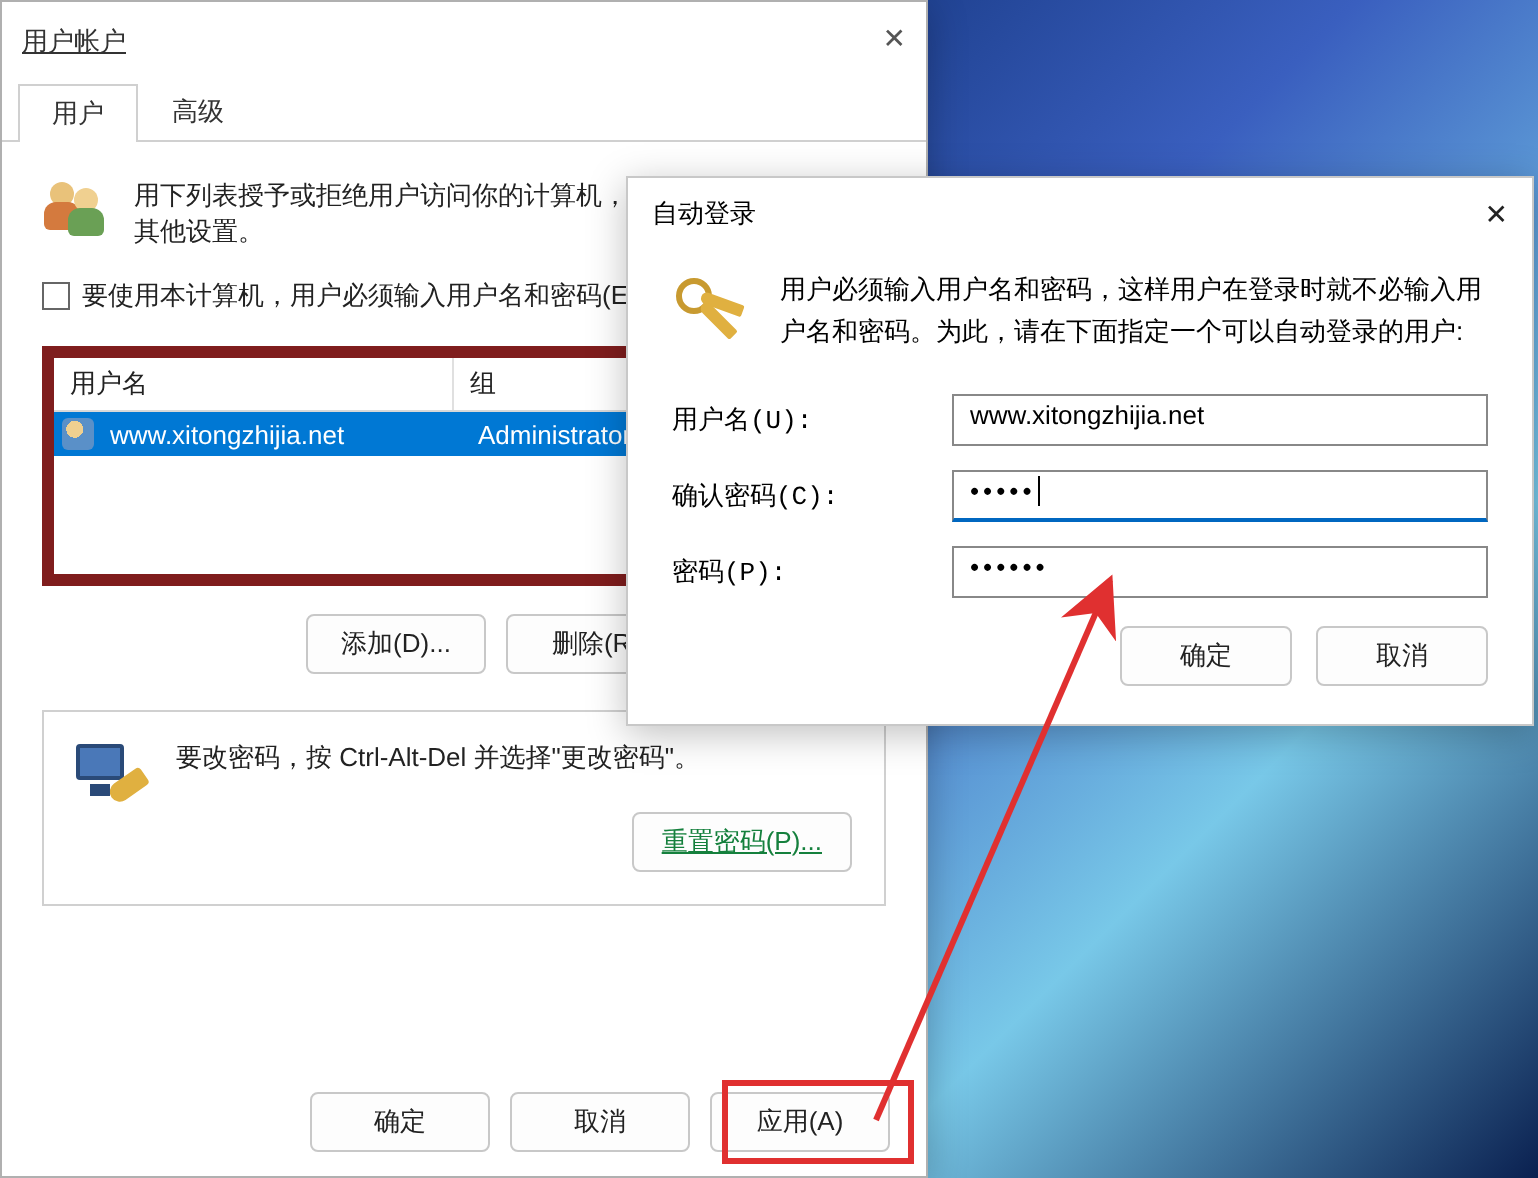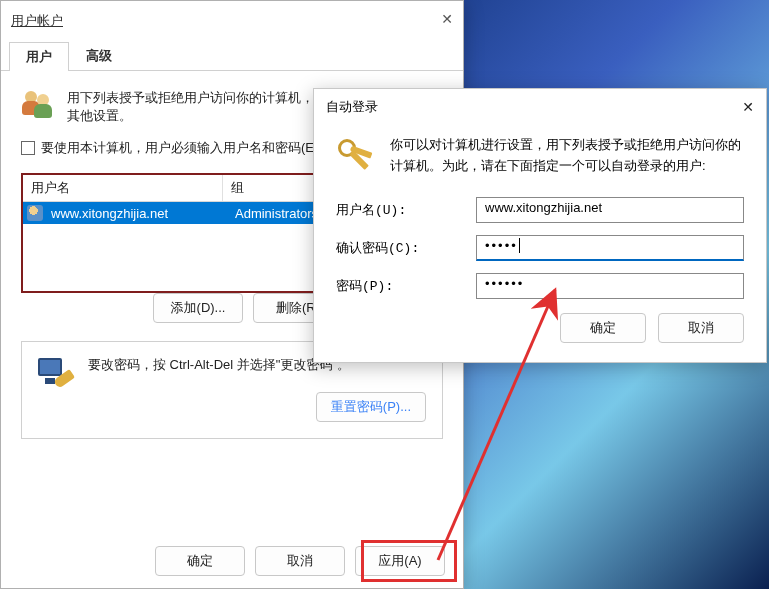--- a/index.html
+++ b/index.html
@@ -15,21 +15,21 @@
       box-shadow: 0 4px 18px rgba(0,0,0,.25);
     }
 
     .win-useracct { left: 0; top: 0; width: 464px; height: 589px; }
     .win-useracct .titlebar {
       height: 40px; display: flex; align-items: center; padding: 0 10px;
       font-size: 13px; color: #333; position: relative; text-decoration: underline;
     }
     .win-useracct .close-x { position: absolute; right: 10px; top: 10px; font-size: 14px; color: #555; }
 
-    .tabs { display: flex; align-items: flex-end; padding: 0 8px; border-bottom: 1px solid #d0d0d0; height: 30px; font-weight: bold; }
+    .tabs { display: flex; align-items: flex-end; padding: 0 8px; border-bottom: 1px solid #d0d0d0; height: 30px; }
     .tab {
       padding: 5px 16px 5px; font-size: 13px; color: #333; cursor: pointer;
       border: 1px solid transparent; border-bottom: none;
     }
     .tab.active { border-color: #d0d0d0; background: #fff; position: relative; top: 1px; }
 
     .body-pad { padding: 18px 20px 10px; font-size: 13px; color: #222; }
 
     .intro { display: flex; gap: 12px; margin-bottom: 14px; }
     .users-icon {
@@ -41,39 +41,39 @@
     .users-icon .b1 { background:#d47a3e; left:1px; top:12px; }
     .users-icon .h2 { background:#f0d090; left:16px; top:5px; }
     .users-icon .b2 { background:#6aa055; left:13px; top:15px; }
 
     .chk-row { display: flex; align-items: center; gap: 6px; margin-bottom: 16px; }
     .chk { width: 14px; height: 14px; border: 1px solid #666; }
 
     .label-local { margin-bottom: 6px; }
 
     .grid {
-      border: 2px solid #7f1d1d; height: 120px; display: flex; flex-direction: column;
-      background: #fff; 
+      border: 6px solid #7f1d1d; height: 120px; display: flex; flex-direction: column;
+      background: #fff; margin-bottom: 14px;
     }
     .grid-head { display: flex; background: #fff; border-bottom: 1px solid #d8d8d8; }
     .grid-head .col { padding: 4px 8px; font-size: 13px; border-right: 1px solid #e0e0e0; }
     .col-name { width: 200px; }
     .col-group { flex: 1; }
     .grid-row { display: flex; align-items: center; color: #fff; background: #0078d4; height: 22px; }
     .grid-row .col { padding: 2px 8px; font-size: 13px; }
     .grid-row .uicon { width: 16px; height: 16px; margin-left: 4px; background: radial-gradient(circle at 40% 35%, #f0d090 30%, #5a90c8 30%); border-radius: 3px; }
     .grid-body { flex: 1; background: #fff; }
 
     .btn {
       display: inline-flex; align-items: center; justify-content: center;
       min-width: 90px; height: 30px; padding: 0 14px; font-size: 13px;
       background: #fdfdfd; border: 1px solid #c8c8c8; border-radius: 4px;
       color: #222; cursor: pointer;
     }
-    .btn.disabled { color: #3b82f6; }
+    .btn.disabled { color: #15803d; text-decoration: underline; }
 
     .row-btns { display: flex; gap: 10px; justify-content: flex-end; margin-bottom: 18px; }
 
     .fieldset {
       border: 1px solid #d0d0d0; padding: 14px 16px 16px; position: relative;
     }
     .fieldset .legend {
       position: absolute; top: -9px; left: 10px; background: #fff; padding: 0 4px;
       font-size: 13px;
     }
@@ -213,21 +213,21 @@
     <span>自动登录</span>
     <span class="close-x2">✕</span>
   </div>
   <div class="auto-body">
     <div class="auto-intro">
       <div class="keys-icon">
         <div class="ring"></div>
           <div class="kk k1"></div>
           <div class="kk k2"></div>
       </div>
-      <div class="auto-intro-text">你可以对计算机进行设置，用下列表授予或拒绝用户访问你的计算机。为此，请在下面指定一个可以自动登录的用户:</div>
+      <div class="auto-intro-text">用户必须输入用户名和密码，这样用户在登录时就不必输入用户名和密码。为此，请在下面指定一个可以自动登录的用户:</div>
     </div>
 
     <div class="form-row">
       <div class="lbl">用户名(U):</div>
       <div class="inp">www.xitongzhijia.net</div>
     </div>
     <div class="form-row">
       <div class="lbl">确认密码(C):</div>
       <div class="inp dots focus"><span>•••••</span><span style="border-left:1px solid #000;margin-left:1px"></span></div>
     </div>

